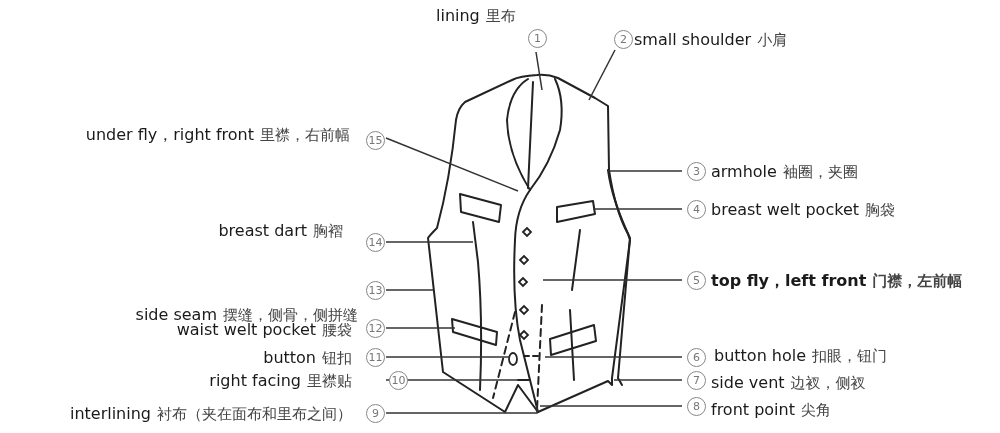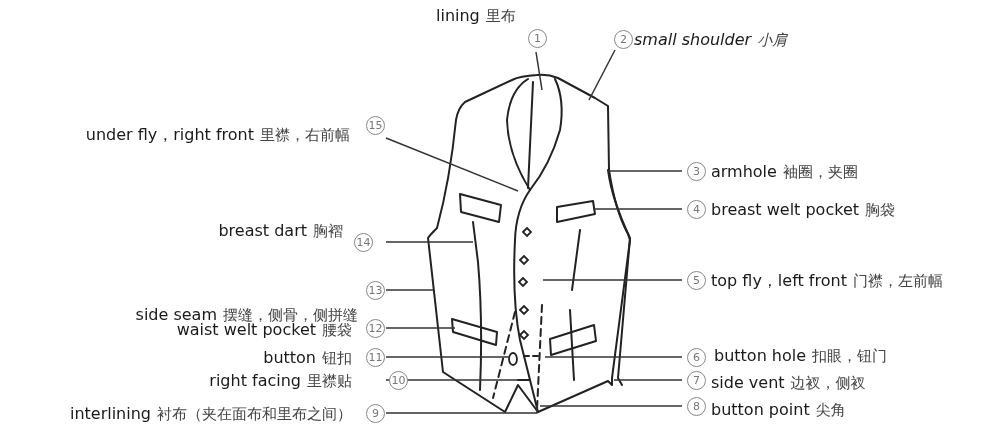--- a/index.html
+++ b/index.html
@@ -81,46 +81,46 @@
 <div class="num" style="left:687px;top:200px;">4</div>
 <div class="num" style="left:687px;top:271px;">5</div>
 <div class="num" style="left:687px;top:348px;">6</div>
 <div class="num" style="left:687px;top:371px;">7</div>
 <div class="num" style="left:687px;top:397px;">8</div>
 <div class="num" style="left:366px;top:404px;">9</div>
 <div class="num" style="left:366px;top:371px;margin-left:23px;">10</div>
 <div class="num" style="left:366px;top:348px;">11</div>
 <div class="num" style="left:366px;top:319px;">12</div>
 <div class="num" style="left:366px;top:281px;">13</div>
-<div class="num" style="left:354px;top:233px;">14</div>
-<div class="num" style="left:366px;top:116px;">15</div>
+<div class="num" style="left:366px;top:233px;">14</div>
+<div class="num" style="left:366px;top:131px;">15</div>
 
 <div class="label" style="left:436px;top:6px;">
   <span class="en">lining</span><span class="zh">里布</span>
 </div>
-<div class="label" style="left:634px;top:30px;font-style:italic;">
+<div class="label" style="left:634px;top:30px;">
   <span class="en">small shoulder</span><span class="zh">小肩</span>
 </div>
 <div class="label" style="left:711px;top:162px;">
   <span class="en">armhole</span><span class="zh">袖圈，夹圈</span>
 </div>
 <div class="label" style="left:711px;top:200px;">
   <span class="en">breast welt pocket</span><span class="zh">胸袋</span>
 </div>
-<div class="label" style="left:711px;top:271px;">
+<div class="label" style="left:711px;top:271px;font-weight:bold;">
   <span class="en">top fly，left front</span><span class="zh">门襟，左前幅</span>
 </div>
 <div class="label" style="left:714px;top:346px;">
   <span class="en">button hole</span><span class="zh">扣眼，钮门</span>
 </div>
 <div class="label" style="left:711px;top:373px;">
   <span class="en">side vent</span><span class="zh">边衩，侧衩</span>
 </div>
 <div class="label" style="left:711px;top:400px;">
-  <span class="en">button point</span><span class="zh">尖角</span>
+  <span class="en">front point</span><span class="zh">尖角</span>
 </div>
 
 <div class="label left" style="right:648px;top:404px;">
   <span class="en">interlining</span><span class="zh">衬布（夹在面布和里布之间）</span>
 </div>
 <div class="label left" style="right:648px;top:371px;margin-left:36px;">
   <span class="en">right facing</span><span class="zh">里襟贴</span>
 </div>
 <div class="label left" style="right:648px;top:348px;">
   <span class="en">button</span><span class="zh">钮扣</span>

